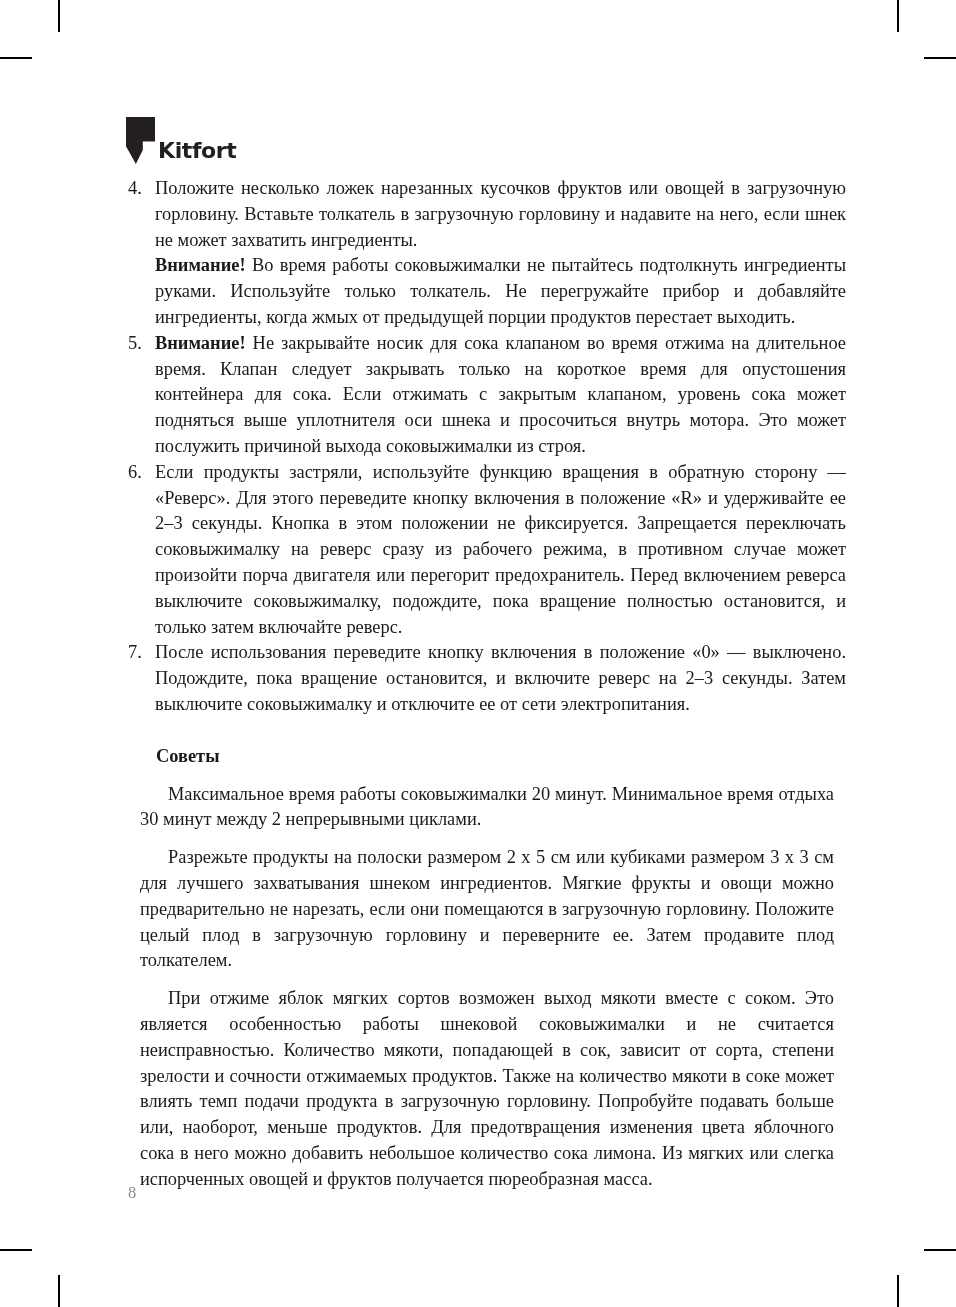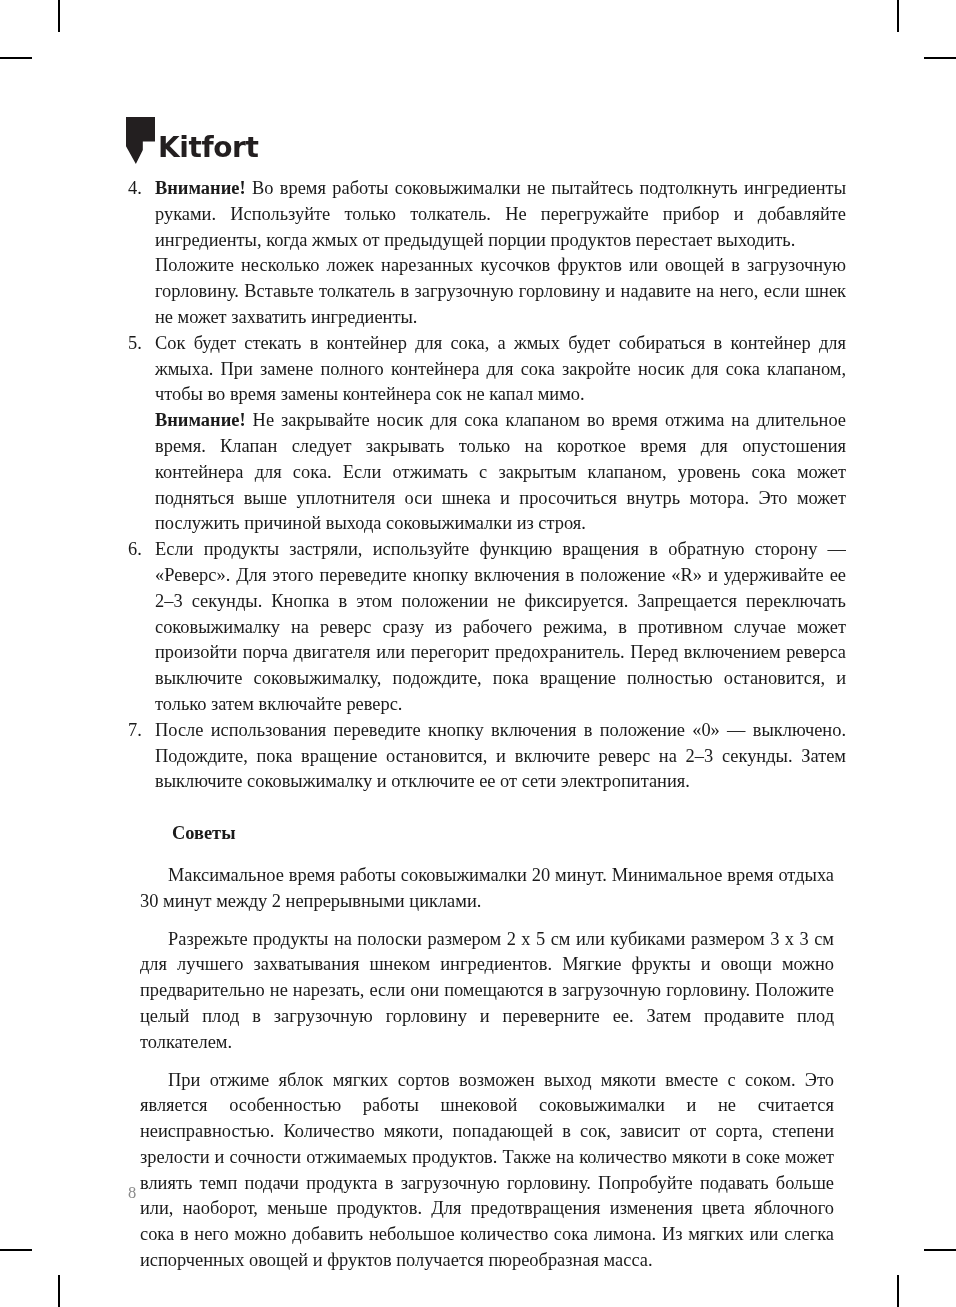--- a/index.html
+++ b/index.html
@@ -47,21 +47,21 @@
     width: 29px;
     height: 47px;
     background: #231f20;
     -webkit-clip-path: polygon(0% 0%, 100% 0%, 100% 52%, 58% 52%, 58% 70%, 34% 100%, 0% 62%);
     clip-path: polygon(0% 0%, 100% 0%, 100% 52%, 58% 52%, 58% 70%, 34% 100%, 0% 62%);
     flex: 0 0 auto;
   }
   .logo-word {
     font-family: "DejaVu Sans", "Liberation Sans", sans-serif;
     font-weight: bold;
-    font-size: 28px;
+    font-size: 22px;
     letter-spacing: -0.4px;
     color: #231f20;
     margin-left: 3px;
     line-height: 1;
     position: relative;
     top: -2px;
   }
 
   
   .body-area {
@@ -106,21 +106,21 @@
   
   .tips {
     margin-top: 26px;
     font-size: 18.4px;
     line-height: 25.8px;
   }
   .tips h2 {
     font-size: 18.4px;
     line-height: 25.8px;
     font-weight: bold;
-    margin: 16px;
+    margin: 0;
     text-indent: 28px;
   }
   .tips p {
     margin: 12px;
     text-indent: 28px;
     text-align: justify;
     text-justify: inter-word;
   }
 
   
@@ -151,27 +151,26 @@
     <div class="logo-mark"></div>
     <div class="logo-word">Kitfort</div>
   </div>
 
   <div class="body-area">
 
     <ol class="steps">
 
       <li>
         <span class="num">4.</span>
+        <p><span>Положите несколько ложек нарезанных кусочков фруктов или овощей в загрузочную горловину. Вставьте толкатель в загрузочную горловину и надавите на него, если шнек не может захватить ингредиенты.</span></p>
         <p><b>Внимание!</b><span> Во время работы соковыжималки не пытайтесь подтолкнуть ингредиенты руками. Используйте только толкатель. Не перегружайте прибор и добавляйте ингредиенты, когда жмых от предыдущей порции продуктов перестает выходить.</span></p>
-        <p><span>Положите несколько ложек нарезанных кусочков фруктов или овощей в загрузочную горловину. Вставьте толкатель в загрузочную горловину и надавите на него, если шнек не может захватить ингредиенты.</span></p>
       </li>
 
       <li>
         <span class="num">5.</span>
-        <p><span>Сок будет стекать в контейнер для сока, а жмых будет собираться в контейнер для жмыха. При замене полного контейнера для сока закройте носик для сока клапаном, чтобы во время замены контейнера сок не капал мимо.</span></p>
         <p><b>Внимание!</b><span> Не закрывайте носик для сока клапаном во время отжима на длительное время. Клапан следует закрывать только на короткое время для опустошения контейнера для сока. Если отжимать с закрытым клапаном, уровень сока может подняться выше уплотнителя оси шнека и просочиться внутрь мотора. Это может послужить причиной выхода соковыжималки из строя.</span></p>
       </li>
 
       <li>
         <span class="num">6.</span>
         <p><span>Если продукты застряли, используйте функцию вращения в обратную сторону — «Реверс». Для этого переведите кнопку включения в положение «R» и удерживайте ее 2–3 секунды. Кнопка в этом положении не фиксируется. Запрещается переключать соковыжималку на реверс сразу из рабочего режима, в противном случае может произойти порча двигателя или перегорит предохранитель. Перед включением реверса выключите соковыжималку, подождите, пока вращение полностью остановится, и только затем включайте реверс.</span></p>
       </li>
 
       <li>
         <span class="num">7.</span>

